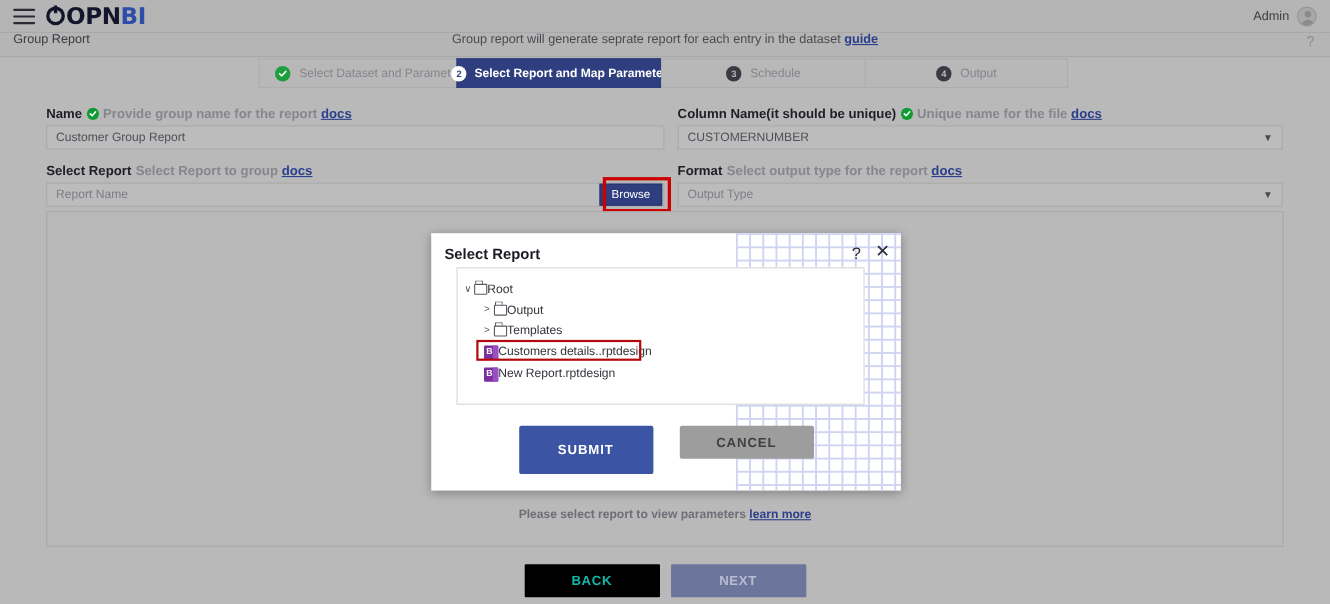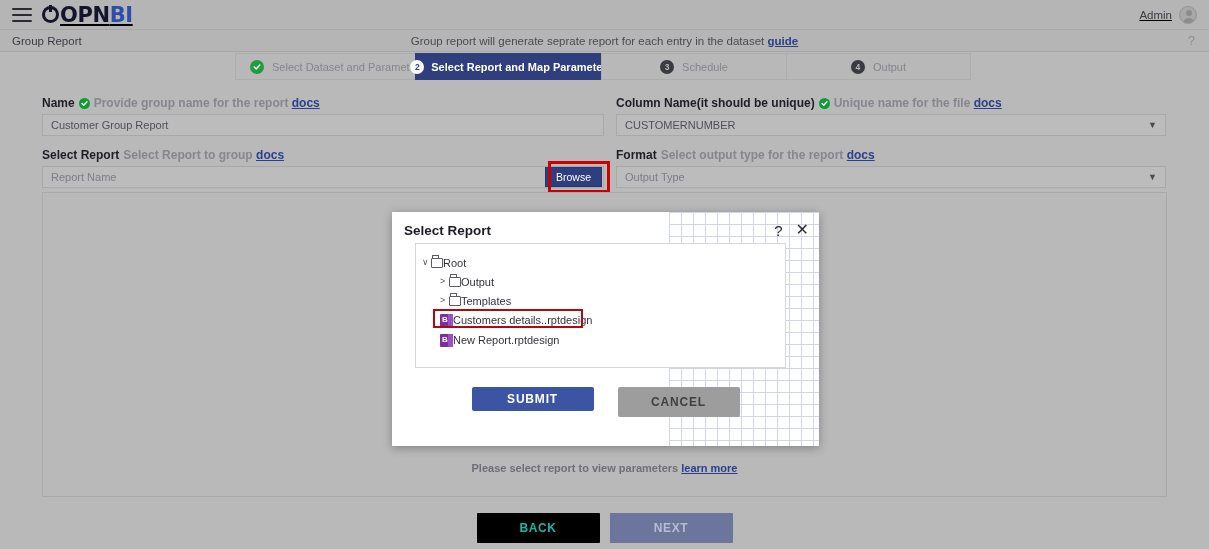--- a/index.html
+++ b/index.html
@@ -14,21 +14,21 @@
     width: 1209px; height: 549px;
     background: #b9b9b9;
   }
 
   
   .topbar {
     position: absolute; top: 0; left: 0;
     width: 1209px; height: 30px;
     background: #b5b5b5;
     border-bottom: 1px solid #a8a8a8;
-    display: flex; align-items: center; text-decoration: underline;
+    display: flex; align-items: center;
   }
   .hamburger {
     margin-left: 12px; width: 20px; height: 14px;
     display: flex; flex-direction: column; justify-content: space-between;
     cursor: pointer;
   }
   .hamburger span { display: block; height: 2px; background: #2b2b33; border-radius: 1px; }
   .logo {
     margin-left: 10px;
     font-size: 21px; font-weight: bold;
@@ -77,21 +77,21 @@
     content: ""; position: absolute; top: 11px; left: 3px;
     width: 12px; height: 9px; border-radius: 6px 6px 0 0; background: #8b8b8b;
   }
 
   
   .subheader {
     position: absolute; top: 30px; left: 0;
     width: 1209px; height: 22px;
     background: #b5b5b5;
     border-bottom: 1px solid #a8a8a8;
-    display: flex; align-items: center;
+    display: flex; align-items: flex-start;
   }
   .subheader-title { margin-left: 12px; font-size: 11.5px; color: #3b3b44; }
   .subheader-desc {
     position: absolute; left: 0; right: 0; text-align: center;
     font-size: 11.5px; color: #4a4a52;
   }
   .subheader-desc a { color: #2b3f8c; text-decoration: underline; font-weight: bold; }
   .help-q {
     margin-left: auto; margin-right: 14px;
     font-size: 13px; color: #8d8d94; position: relative; z-index: 2;
@@ -307,21 +307,21 @@
     width: 150px; height: 19px;
     border: 2.5px solid #b3090e;
     z-index: 4; pointer-events: none;
   }
   .modal-btns {
     position: absolute; left: 0; right: 0; top: 175px;
     display: flex; justify-content: center; gap: 24px;
     z-index: 2;
   }
   .btn-submit {
-    width: 122px; height: 24px;
+    width: 122px; height: 44px;
     background: #3b55a4; color: #ffffff;
     font-size: 12px; font-weight: bold; letter-spacing: 0.8px;
     display: flex; align-items: center; justify-content: center;
     cursor: pointer; border-radius: 2px;
   }
   .btn-cancel {
     width: 122px; height: 30px;
     background: #9d9d9d; color: #404040;
     font-size: 12px; font-weight: bold; letter-spacing: 0.8px;
     display: flex; align-items: center; justify-content: center;

